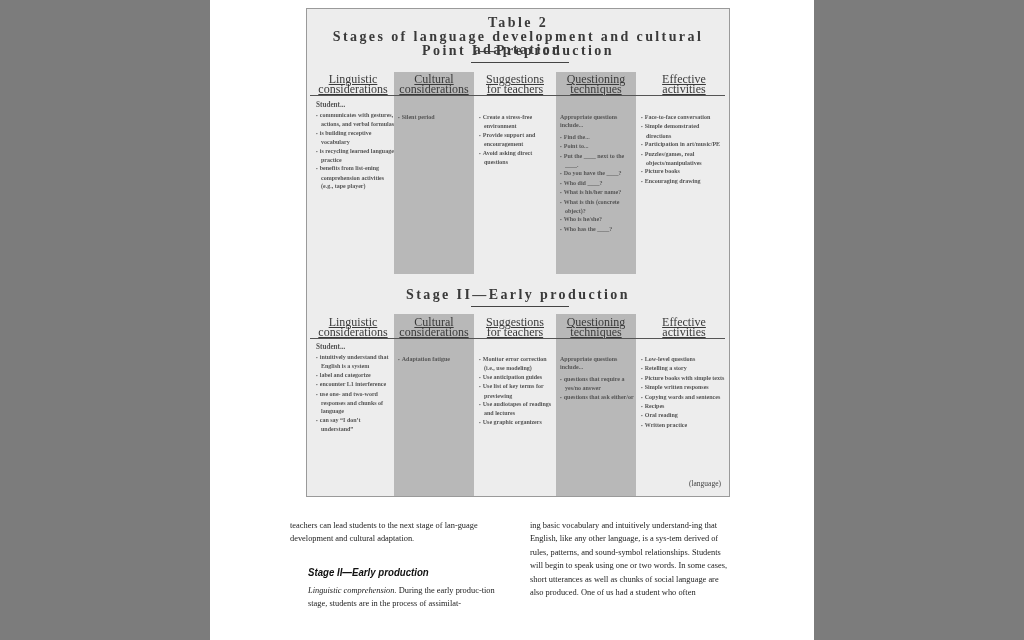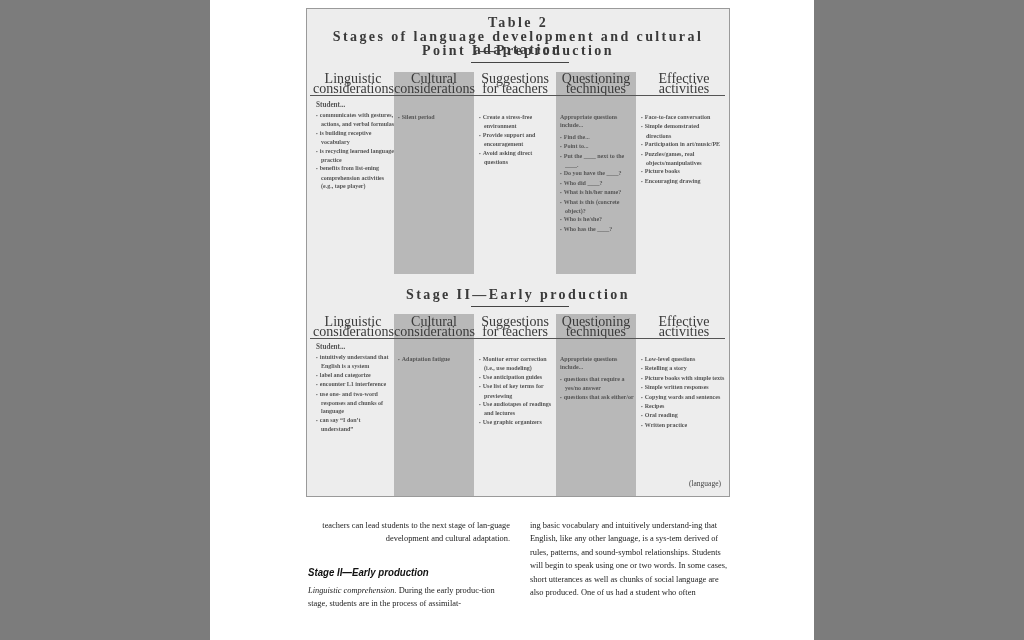--- a/index.html
+++ b/index.html
@@ -25,21 +25,21 @@
   }
   .title-block {
     position: absolute; left: 0; width: 100%; text-align: center;
     color: #3a3a3a; font-weight: bold; letter-spacing: 2.4px;
     font-size: 14px; line-height: 13px;
   }
   .stage-rule {
     position: absolute; height: 1px; background: #444; left: 164px; width: 98px;
   }
   .col-head {
-    position: absolute; text-align: center; font-size: 14px; line-height: 10px; color: #3a3a3a;
+    position: absolute; text-align: center; font-size: 12px; line-height: 10px; color: #3a3a3a; text-decoration: underline;
   }
   .head-rule {
     position: absolute; left: 3px; width: 415px; height: 1px; background: #555;
   }
   .cell {
     position: absolute; font-size: 6px; line-height: 8.4px; color: #555; font-weight: bold;
   }
   .cell .lead { font-size: 7.2px; line-height: 9px; color: #555; margin-bottom: 1px; }
   .cell ul { list-style: none; margin: 0; padding: 0; }
   .cell li { padding-left: 5px; text-indent: -5px; }
@@ -178,17 +178,17 @@
         <li>Copying words and sentences</li>
         <li>Recipes</li>
         <li>Oral reading</li>
         <li>Written practice</li>
       </ul>
     </div>
 
     <div class="continued">(language)</div>
   </div>
 
-  <div class="body-text" style="left:98px; top:519px;text-align:right;">teachers can lead students to the next stage of lan-guage development and cultural adaptation.</div>
+  <div class="body-text" style="left:80px; top:519px;">teachers can lead students to the next stage of lan-guage development and cultural adaptation.</div>
   <div class="section-heading">Stage II—Early production</div>
   <div class="body-text" style="left:98px; top:584px;"><i>Linguistic comprehension.</i><span> During the early produc-tion stage, students are in the process of assimilat-</span></div>
   <div class="body-text" style="left:320px; top:519px; width:200px;">ing basic vocabulary and intuitively understand-ing that English, like any other language, is a sys-tem derived of rules, patterns, and sound-symbol relationships. Students will begin to speak using one or two words. In some cases, short utterances as well as chunks of social language are also produced. One of us had a student who often</div>
 </div>
 
 </body></html>

